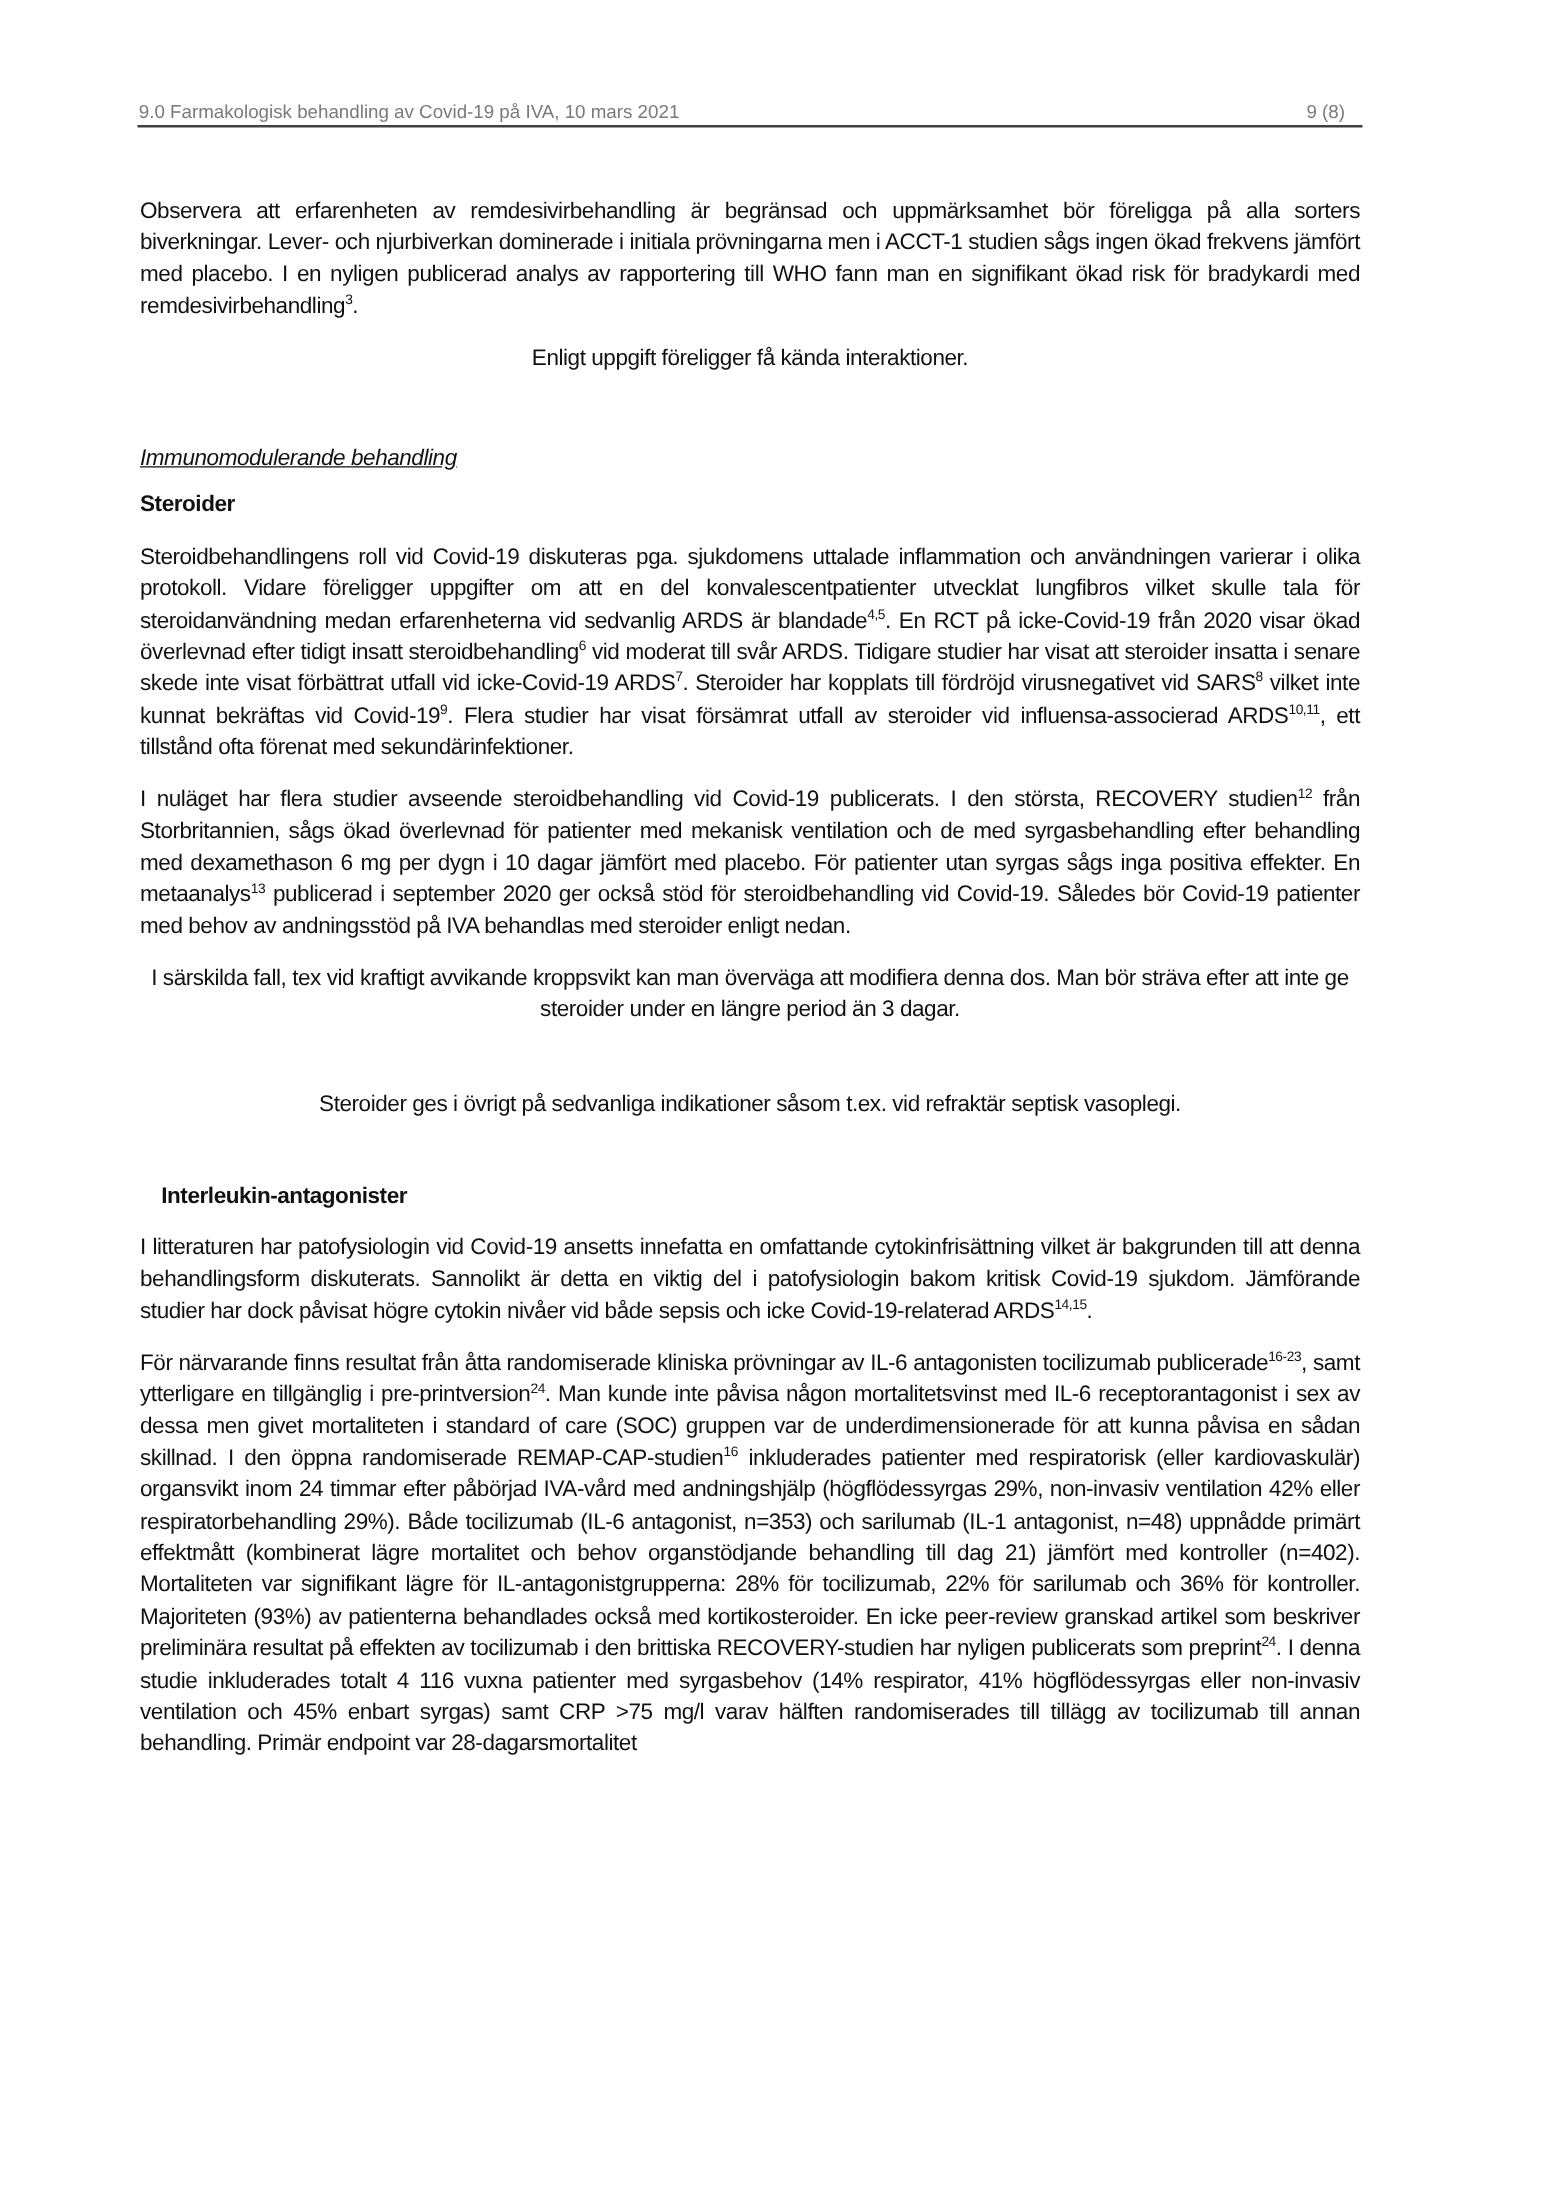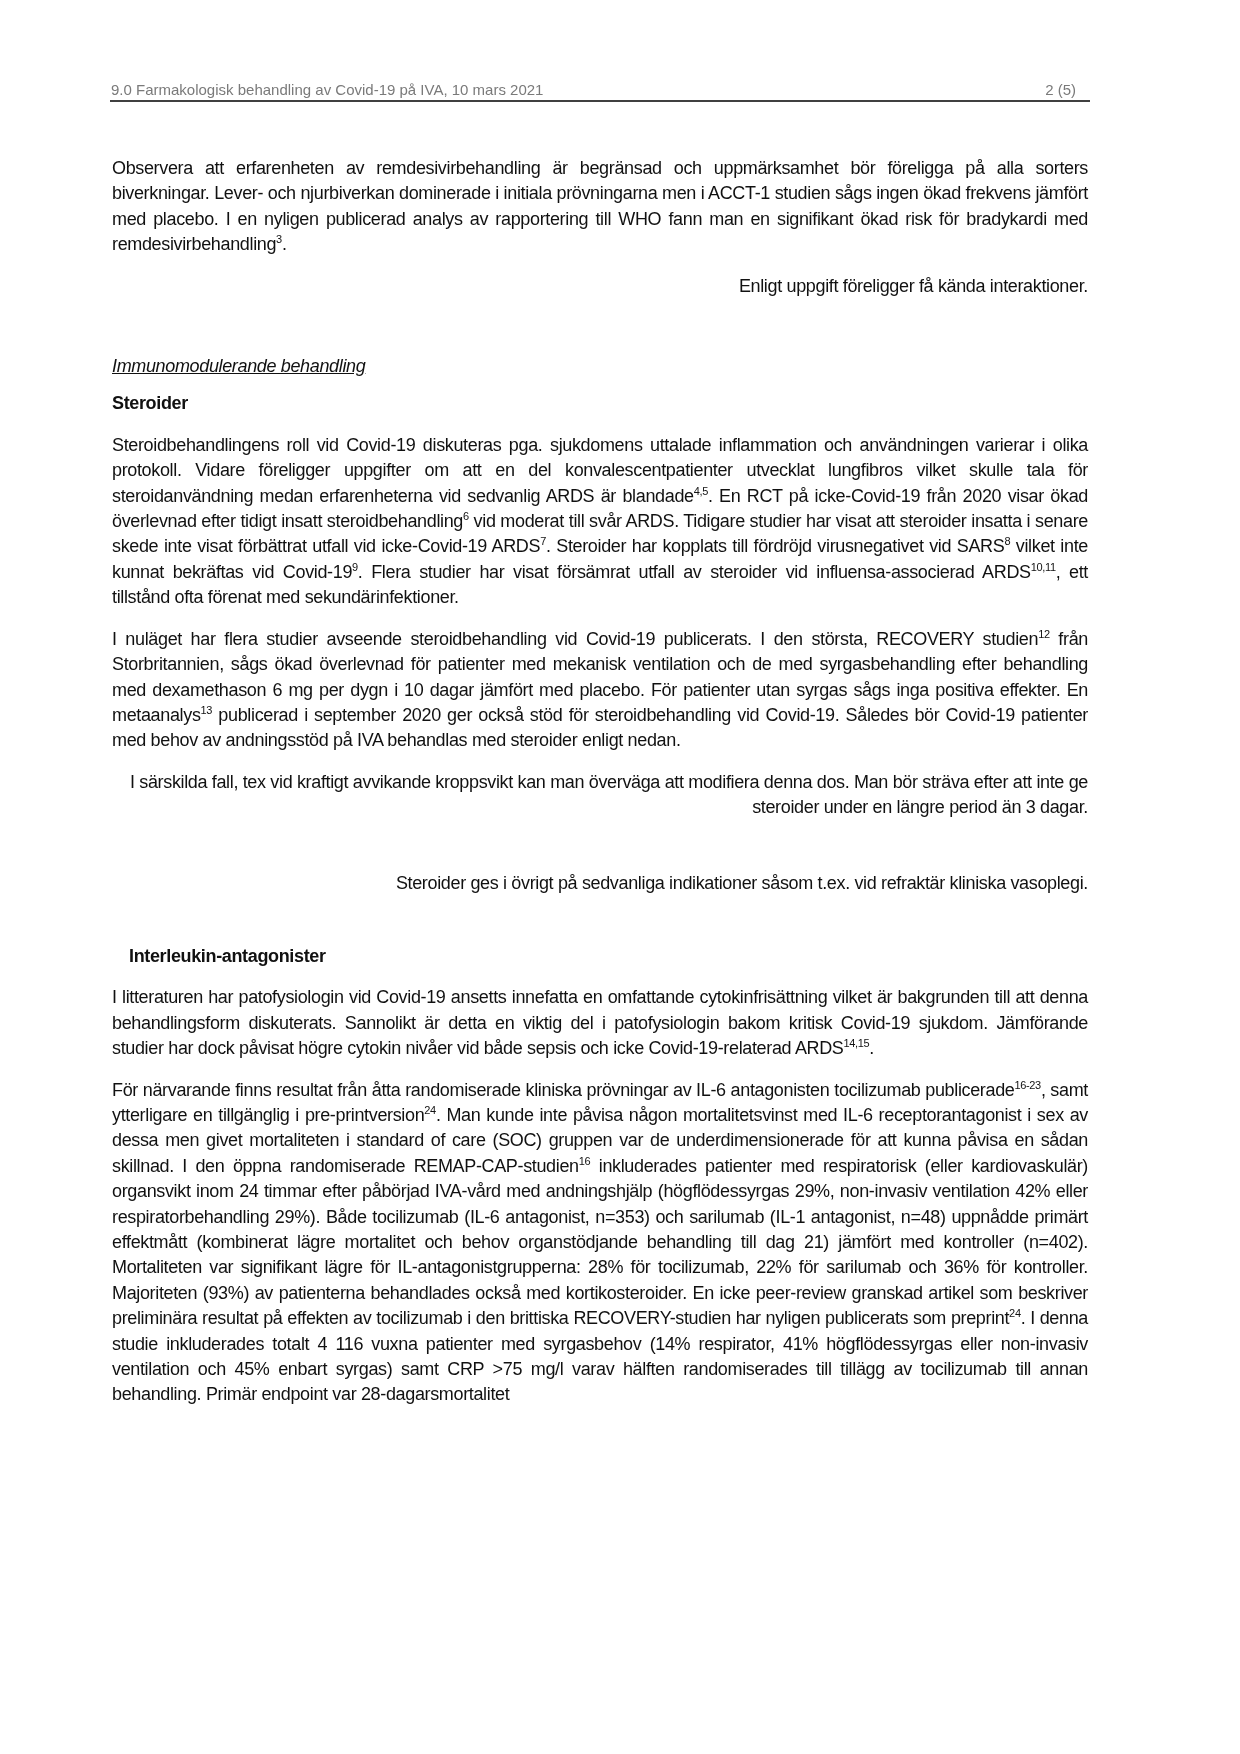--- a/index.html
+++ b/index.html
@@ -12,55 +12,55 @@
     display: flex; justify-content: space-between; align-items: flex-end;
     padding-bottom: 2px;
   }
   .header span { padding-left: 1px; padding-right: 14px; }
   .body {
     position: absolute; left: 112px; top: 140px; width: 976px;
     font-family: "Liberation Sans", sans-serif; font-size: 18px; line-height: 25.4px;
     color: #111; letter-spacing: -0.35px;
   }
   p { margin: 16px 0 11px 0; text-align: justify; }
-  p.left { text-align: right; }
+  p.left { text-align: center; }
   sup { font-size: 11px; line-height: 0; vertical-align: super; }
   .section-title { font-weight: normal; font-style: italic; text-decoration: underline; margin: 55px 0 12px 0; }
   .subhead { font-weight: bold; margin: 0 0 12px 0; }
   .gap-large { margin-top: 50px; }
   .gap-sub { margin-top: 48px; margin-left: 17px; }
 </style>
 </head>
 <body>
 
 <div class="page">
 
   <div class="header">
     <span>9.0 Farmakologisk behandling av Covid-19 på IVA, 10 mars 2021</span>
-    <span>2 (5)</span>
+    <span>9 (8)</span>
   </div>
 
   <div class="body">
 
     <p><span>Observera att erfarenheten av remdesivirbehandling är begränsad och uppmärksamhet bör föreligga på alla sorters biverkningar. Lever- och njurbiverkan dominerade i initiala prövningarna men i ACCT-1 studien sågs ingen ökad frekvens jämfört med placebo. I en nyligen publicerad analys av rapportering till WHO fann man en signifikant ökad risk för bradykardi med remdesivirbehandling</span><sup>3</sup><span>.</span></p>
 
     <p class="left">Enligt uppgift föreligger få kända interaktioner.</p>
 
     <div class="section-title">Immunomodulerande behandling</div>
 
     <div class="subhead">Steroider</div>
 
     <p><span>Steroidbehandlingens roll vid Covid-19 diskuteras pga. sjukdomens uttalade inflammation och användningen varierar i olika protokoll. Vidare föreligger uppgifter om att en del konvalescentpatienter utvecklat lungfibros vilket skulle tala för steroidanvändning medan erfarenheterna vid sedvanlig ARDS är blandade</span><sup>4,5</sup><span>. En RCT på icke-Covid-19 från 2020 visar ökad överlevnad efter tidigt insatt steroidbehandling</span><sup>6</sup><span> vid moderat till svår ARDS. Tidigare studier har visat att steroider insatta i senare skede inte visat förbättrat utfall vid icke-Covid-19 ARDS</span><sup>7</sup><span>. Steroider har kopplats till fördröjd virusnegativet vid SARS</span><sup>8</sup><span> vilket inte kunnat bekräftas vid Covid-19</span><sup>9</sup><span>. Flera studier har visat försämrat utfall av steroider vid influensa-associerad ARDS</span><sup>10,11</sup><span>, ett tillstånd ofta förenat med sekundärinfektioner.</span></p>
 
     <p><span>I nuläget har flera studier avseende steroidbehandling vid Covid-19 publicerats. I den största, RECOVERY studien</span><sup>12</sup><span> från Storbritannien, sågs ökad överlevnad för patienter med mekanisk ventilation och de med syrgasbehandling efter behandling med dexamethason 6 mg per dygn i 10 dagar jämfört med placebo. För patienter utan syrgas sågs inga positiva effekter. En metaanalys</span><sup>13</sup><span> publicerad i september 2020 ger också stöd för steroidbehandling vid Covid-19. Således bör Covid-19 patienter med behov av andningsstöd på IVA behandlas med steroider enligt nedan.</span></p>
 
 
     <p class="left">I särskilda fall, tex vid kraftigt avvikande kroppsvikt kan man överväga att modifiera denna dos. Man bör sträva efter att inte ge steroider under en längre period än 3 dagar.</p>
 
-    <p class="left gap-large">Steroider ges i övrigt på sedvanliga indikationer såsom t.ex. vid refraktär kliniska vasoplegi.</p>
+    <p class="left gap-large">Steroider ges i övrigt på sedvanliga indikationer såsom t.ex. vid refraktär septisk vasoplegi.</p>
 
     <div class="subhead gap-sub">Interleukin-antagonister</div>
 
     <p><span>I litteraturen har patofysiologin vid Covid-19 ansetts innefatta en omfattande cytokinfrisättning vilket är bakgrunden till att denna behandlingsform diskuterats. Sannolikt är detta en viktig del i patofysiologin bakom kritisk Covid-19 sjukdom. Jämförande studier har dock påvisat högre cytokin nivåer vid både sepsis och icke Covid-19-relaterad ARDS</span><sup>14,15</sup><span>.</span></p>
 
     <p><span>För närvarande finns resultat från åtta randomiserade kliniska prövningar av IL-6 antagonisten tocilizumab publicerade</span><sup>16-23</sup><span>, samt ytterligare en tillgänglig i pre-printversion</span><sup>24</sup><span>. Man kunde inte påvisa någon mortalitetsvinst med IL-6 receptorantagonist i sex av dessa men givet mortaliteten i standard of care (SOC) gruppen var de underdimensionerade för att kunna påvisa en sådan skillnad. I den öppna randomiserade REMAP-CAP-studien</span><sup>16</sup><span> inkluderades patienter med respiratorisk (eller kardiovaskulär) organsvikt inom 24 timmar efter påbörjad IVA-vård med andningshjälp (högflödessyrgas 29%, non-invasiv ventilation 42% eller respiratorbehandling 29%). Både tocilizumab (IL-6 antagonist, n=353) och sarilumab (IL-1 antagonist, n=48) uppnådde primärt effektmått (kombinerat lägre mortalitet och behov organstödjande behandling till dag 21) jämfört med kontroller (n=402). Mortaliteten var signifikant lägre för IL-antagonistgrupperna: 28% för tocilizumab, 22% för sarilumab och 36% för kontroller. Majoriteten (93%) av patienterna behandlades också med kortikosteroider.  En icke peer-review granskad artikel som beskriver preliminära resultat på effekten av tocilizumab i den brittiska RECOVERY-studien har nyligen publicerats som preprint</span><sup>24</sup><span>.  I denna studie inkluderades totalt 4 116 vuxna patienter med syrgasbehov (14% respirator, 41% högflödessyrgas eller non-invasiv ventilation och 45% enbart syrgas) samt CRP &gt;75 mg/l varav hälften randomiserades till tillägg av tocilizumab till annan behandling. Primär endpoint var 28-dagarsmortalitet</span></p>
 
   </div>
 </div>
 

